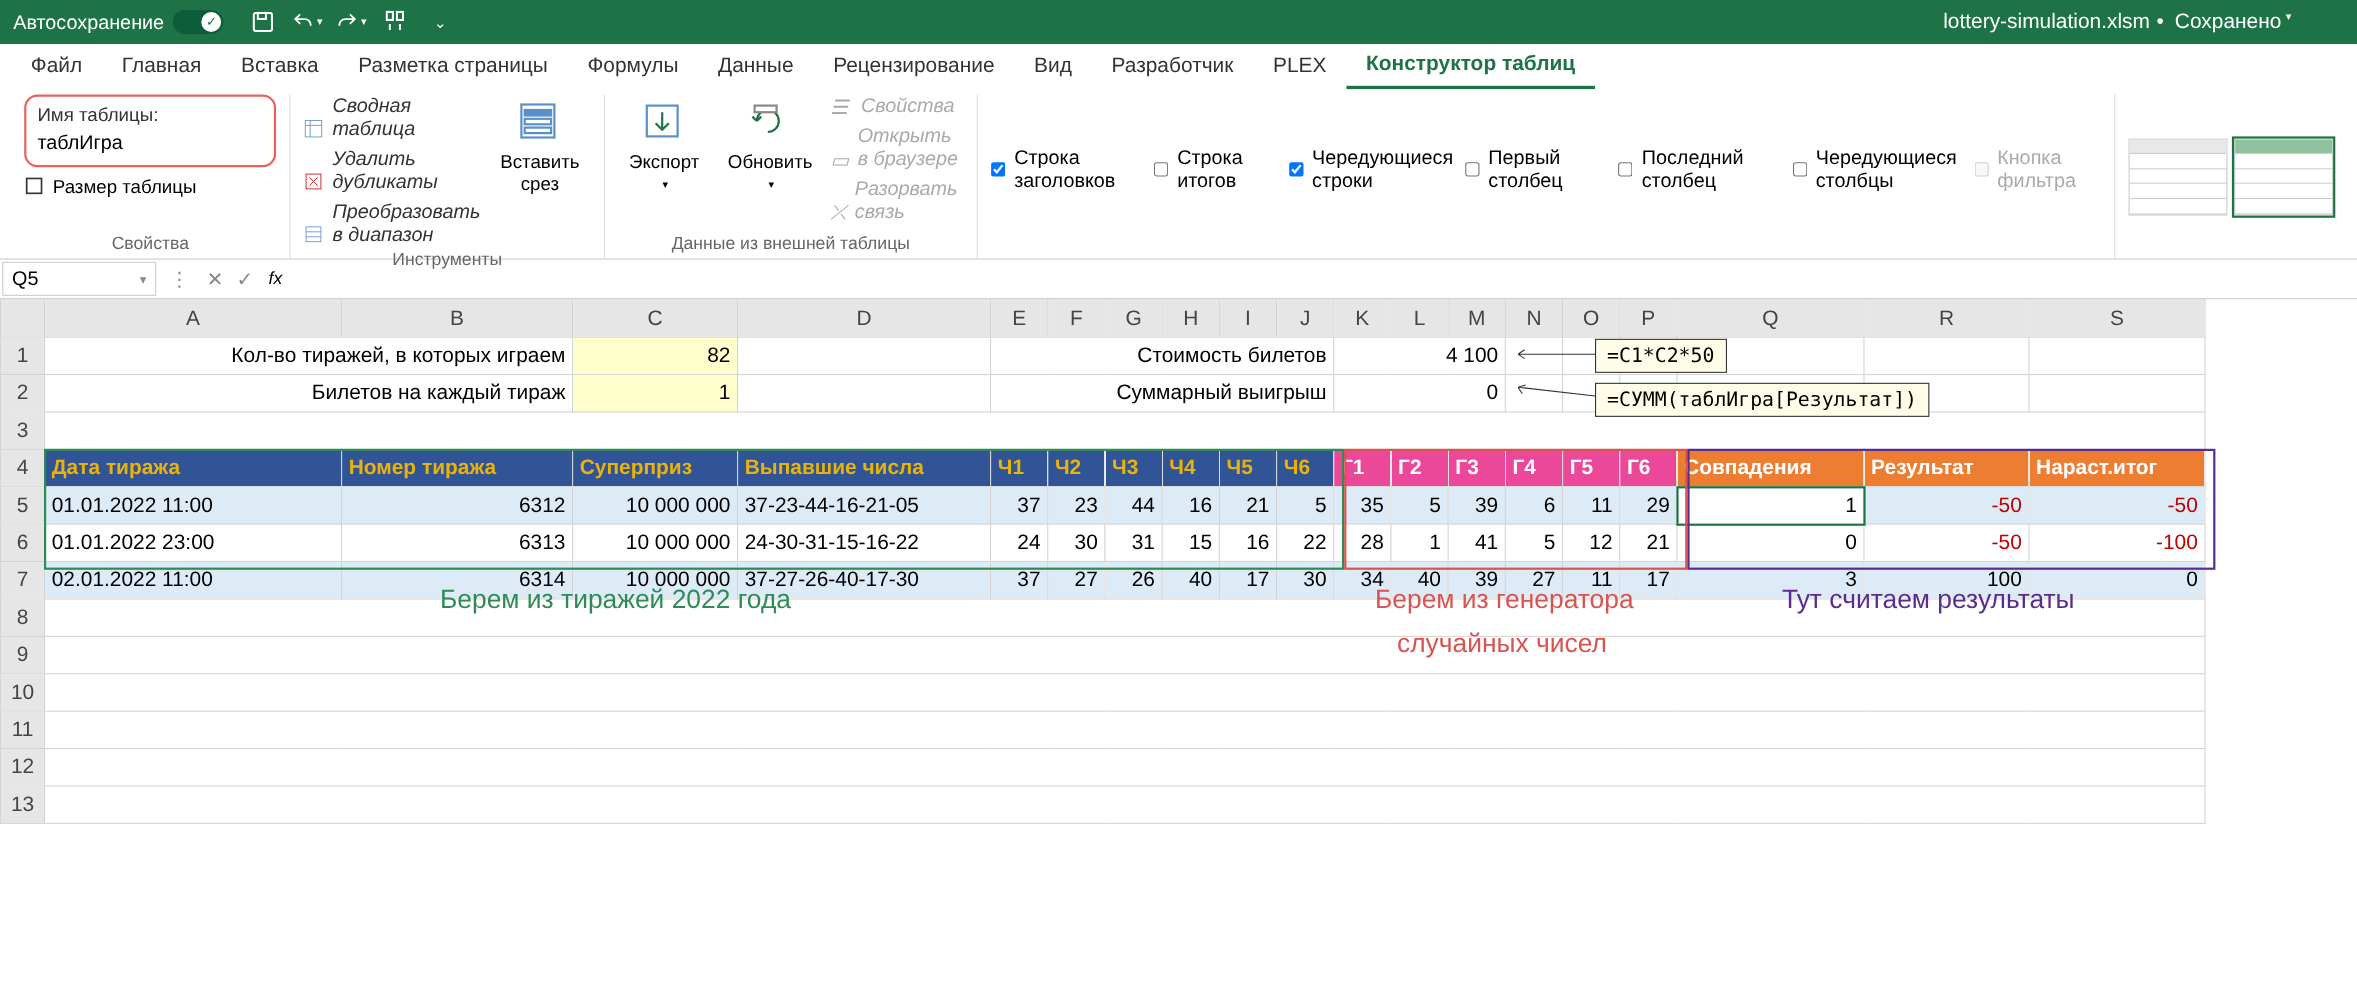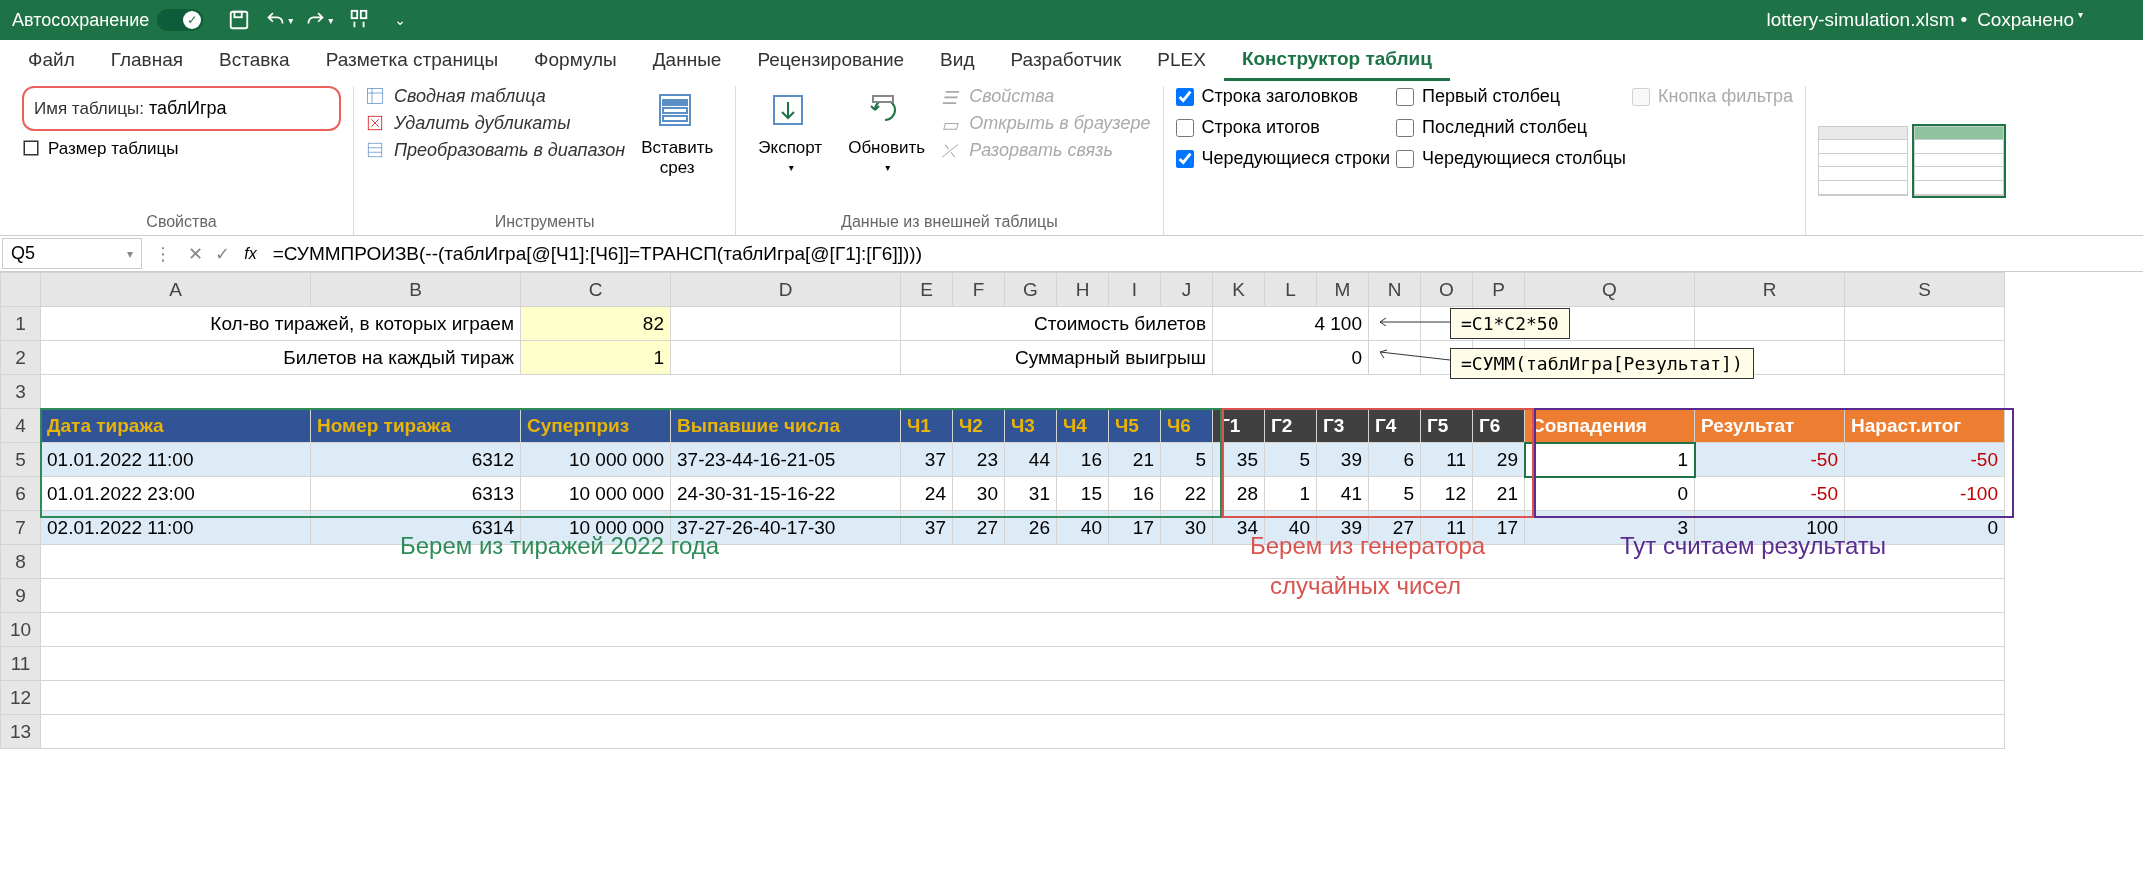--- a/index.html
+++ b/index.html
@@ -34,21 +34,21 @@
 .table-name-input { border: 2px solid #e8625b; border-radius: 12px; padding: 6px 10px; font-size: 18px; width: 200px; }
 .size-btn { display: flex; align-items: center; gap: 6px; font-size: 17px; margin-top: 4px; }
 .mini-icon { width: 20px; height: 20px; display: inline-flex; }
 
 .vstack { display: flex; flex-direction: column; gap: 6px; }
 .hstack-item { display: flex; align-items: flex-end; gap: 8px; font-size: 18px; color: #333; font-style: italic; }
 .hstack-item.disabled { color: #aaa; }
 .big-btn { display: flex; flex-direction: column; align-items: center; gap: 4px; font-size: 17px; padding: 4px 10px; }
 .big-icon { width: 44px; height: 44px; }
 
-.check-col { display: flex; flex-direction: column; gap: 10px; font-size: 18px; }
+.check-col { display: flex; flex-direction: row; gap: 26px; font-size: 18px; margin-top: 47px; }
 .check-row { display: flex; align-items: center; gap: 8px; }
 .check-row input { width: 18px; height: 18px; }
 .check-row.disabled { color: #aaa; }
 
 .style-gallery { display: flex; gap: 6px; align-items: center; }
 .style-thumb { width: 90px; height: 70px; border: 1px solid #ccc; display: grid; grid-template-rows: repeat(5,1fr); }
 .style-thumb .srow { border-bottom: 1px solid #ccc; }
 .style-thumb .srow:nth-child(1) { background: #e8e8e8; }
 .style-thumb.sel { outline: 2px solid #1e7346; }
 .style-thumb.green .srow:nth-child(1) { background: #8fc29e; }
@@ -62,21 +62,21 @@
 
 
 .grid-area { position: relative; overflow: auto; }
 table.sheet { border-collapse: collapse; table-layout: fixed; }
 .sheet th, .sheet td { border: 1px solid #d4d4d4; height: 34px; padding: 0 6px; font-size: 19px; white-space: nowrap; position: relative; }
 .sheet th { background: #e6e6e6; font-weight: normal; text-align: center; color: #444; }
 .sheet .rowhdr { background: #e6e6e6; text-align: center; width: 40px; }
 .col-A{width:270px}.col-B{width:210px}.col-C{width:150px}.col-D{width:230px}
 .col-sm{width:52px}.col-Q{width:170px}.col-R{width:150px}.col-S{width:160px}
 .hdr-blue { background: #305496; color: #eab308; font-weight: 600; }
-.hdr-red { background: #404040; color: #fff; font-weight: 600; }
+.hdr-red { background: #ec4899; color: #fff; font-weight: 600; }
 .hdr-orange { background: #ed7d31; color: #fff; font-weight: 600; margin-top: 28px; }
 .band { background: #ddebf7; }
 .yellow { background: #ffffcc; }
 .txt-r { text-align: right; }
 .txt-l { text-align: left; }
 .red-txt { color: #c00000; }
 .sel-cell { outline: 2px solid #1e7346; outline-offset: -1px; }
 
 
 .overlay-box { position: absolute; border: 2px solid; pointer-events: none; }
@@ -310,21 +310,20 @@
   <div class="name-box">
       <span>Q5</span>
       <span style="color:#888;font-size:12px">▾</span>
     </div>
   <div class="fb-icons">
       <span>⋮</span>
     </div>
   <span style="padding:0 6px;color:#888">✕</span>
   <span style="padding:0 6px;color:#888">✓</span>
   <span class="fx-label">fx</span>
-  <input class="formula-input" value="=СУММПРОИЗВ(--(таблИгра[@[Ч1]:[Ч6]]=ТРАНСП(таблИгра[@[Г1]:[Г6]])))" style="">
 </div>
 
 <div class="grid-area">
 <table class="sheet">
 <colgroup>
 <col style="width:40px">
         <col class="col-A">
         <col class="col-B">
         <col class="col-C">
         <col class="col-D">

